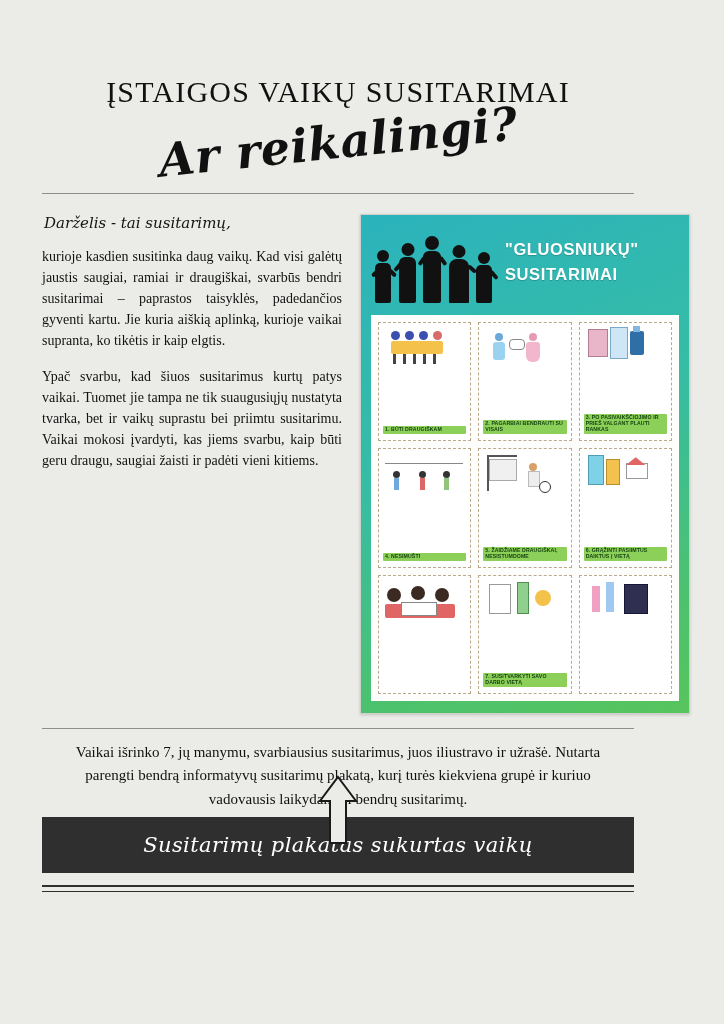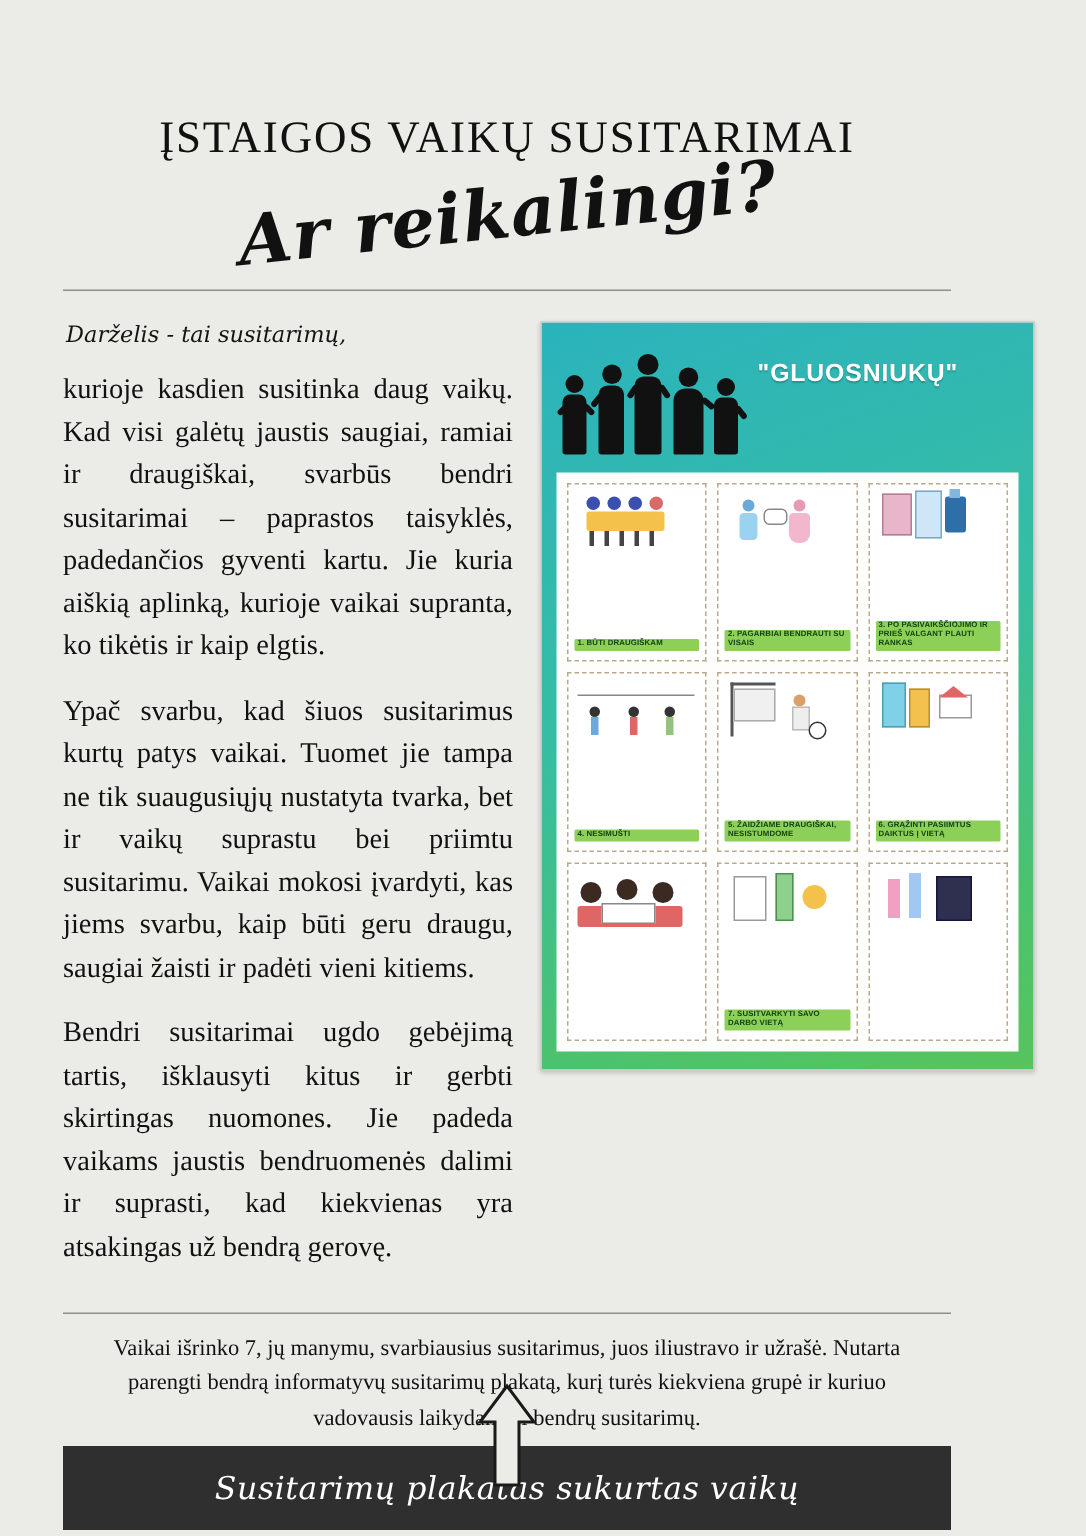--- a/index.html
+++ b/index.html
@@ -69,21 +69,21 @@
   }
   .lead {
     font-family: "DejaVu Serif", serif;
     font-style: italic;
     font-size: 15px;
     margin: 0 0 14px 2px;
     color: #141414;
   }
   .para {
     text-align: justify;
-    font-size: 19px;
+    font-size: 14px;
     line-height: 1.5;
     margin: 0 0 15px 0;
     color: #111;
   }
   .para.closing {
     font-family: "DejaVu Serif", serif;
     text-align: center;
     font-size: 13.6px;
     line-height: 1.5;
     margin-top: 4px;
@@ -235,21 +235,20 @@
   </div>
 
   <div class="rule-top"></div>
 
   <div class="content">
 
     <div class="col-left">
       <div class="lead">Darželis - tai susitarimų,</div>
       <p class="para">kurioje kasdien susitinka daug vaikų. Kad visi galėtų jaustis saugiai, ramiai ir draugiškai, svarbūs bendri susitarimai – paprastos taisyklės, padedančios gyventi kartu. Jie kuria aiškią aplinką, kurioje vaikai supranta, ko tikėtis ir kaip elgtis.</p>
       <p class="para">Ypač svarbu, kad šiuos susitarimus kurtų patys vaikai. Tuomet jie tampa ne tik suaugusiųjų nustatyta tvarka, bet ir vaikų suprastu bei priimtu susitarimu. Vaikai mokosi įvardyti, kas jiems svarbu, kaip būti geru draugu, saugiai žaisti ir padėti vieni kitiems.</p>
-      <p class="para">Bendri susitarimai ugdo gebėjimą tartis, išklausyti kitus ir gerbti skirtingas nuomones. Jie padeda vaikams jaustis bendruomenės dalimi ir suprasti, kad kiekvienas yra atsakingas už bendrą gerovę.</p>
     </div>
 
     <div class="poster">
 
       <div class="poster-head">
         <div class="silhouettes">
 
           <div class="sil" style="left:4px; width:16px; height:40px; border-radius:5px 5px 2px 2px;">
             <div class="head" style="top:-13px; width:12px; height:12px;"></div>
           </div>
@@ -272,20 +271,21 @@
           </div>
           <div class="sil" style="left:96px; bottom:34px; width:10px; height:4px; transform:rotate(40deg); border-radius:2px;"></div>
 
           <div class="sil" style="left:105px; width:16px; height:38px; border-radius:5px 5px 2px 2px;">
             <div class="head" style="top:-13px; width:12px; height:12px;"></div>
           </div>
           <div class="sil" style="left:118px; bottom:28px; width:10px; height:4px; transform:rotate(50deg); border-radius:2px;"></div>
         </div>
         <div class="poster-title">
           <div>"GLUOSNIUKŲ"</div>
+          <div>SUSITARIMAI</div>
         </div>
       </div>
 
       <div class="poster-grid">
 
         <div class="cell">
           <div class="sketch">
             <div class="dot" style="left:12px; top:8px; width:9px; height:9px; background:#3a4fb0;"></div>
             <div class="dot" style="left:26px; top:8px; width:9px; height:9px; background:#3a4fb0;"></div>
             <div class="dot" style="left:40px; top:8px; width:9px; height:9px; background:#3a4fb0;"></div>

